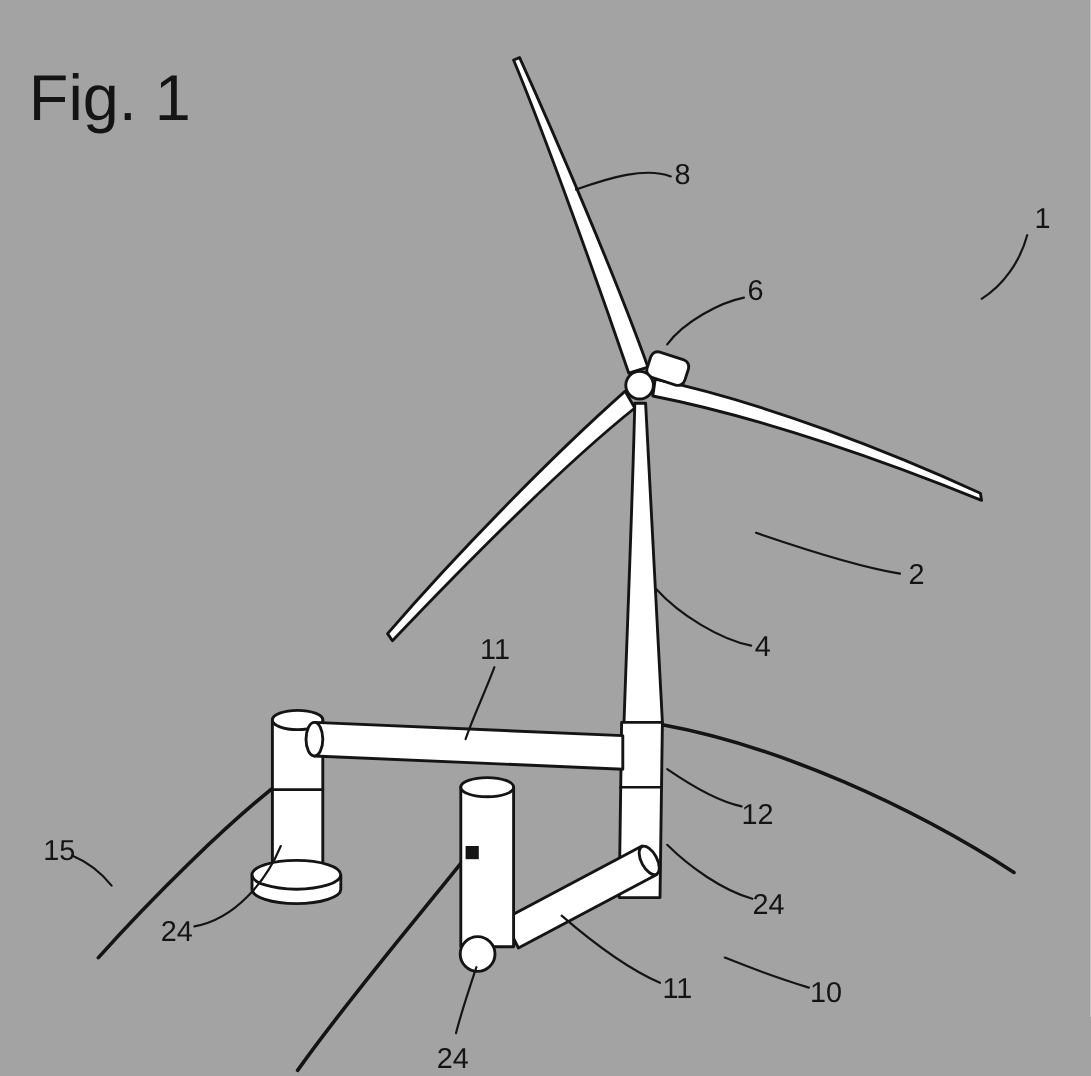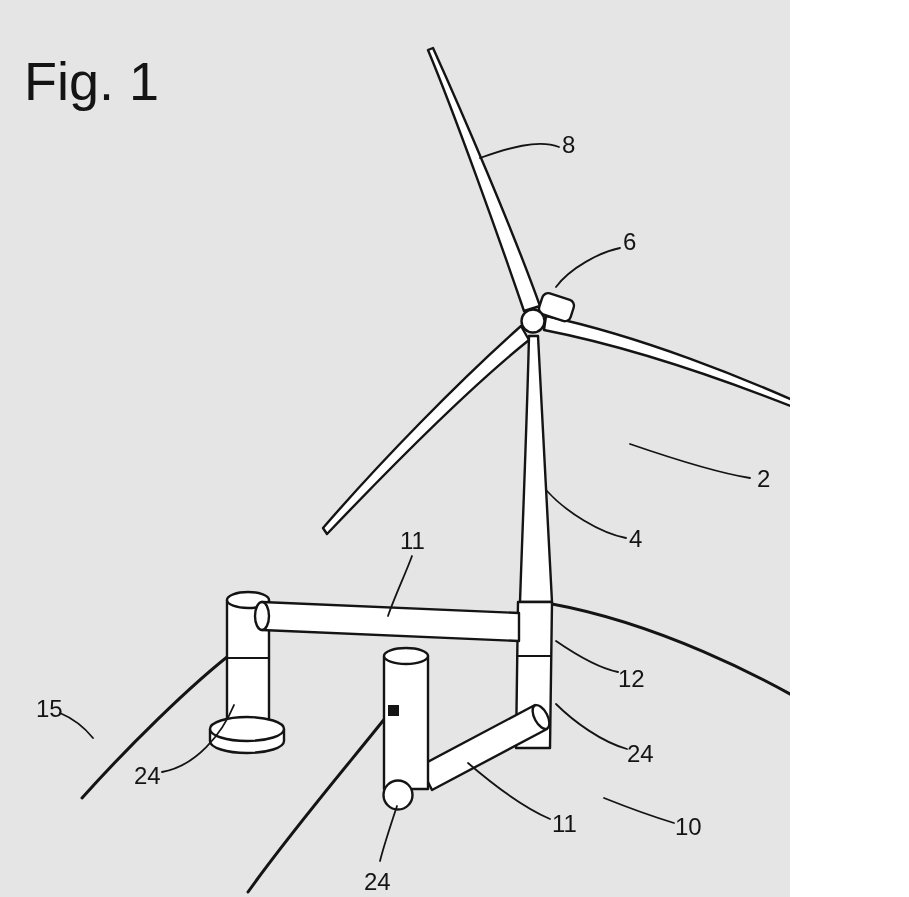--- a/index.html
+++ b/index.html
@@ -3,23 +3,23 @@
 <meta charset="utf-8">
 <style>
   html, body {
     margin: 0;
     padding: 0;
     background: #ffffff;
     font-family: "Liberation Sans", sans-serif;
   }
   .canvas {
     position: relative;
-    width: 790px;
+    width: 909px;
     height: 897px;
-    background: #e5e5e5;
+    background: #a3a3a3;
     overflow: hidden;
   }
   svg { display: block; }
   .outline {
     fill: #ffffff;
     stroke: #141414;
     stroke-width: 2.4;
     stroke-linejoin: round;
   }
   .line {

